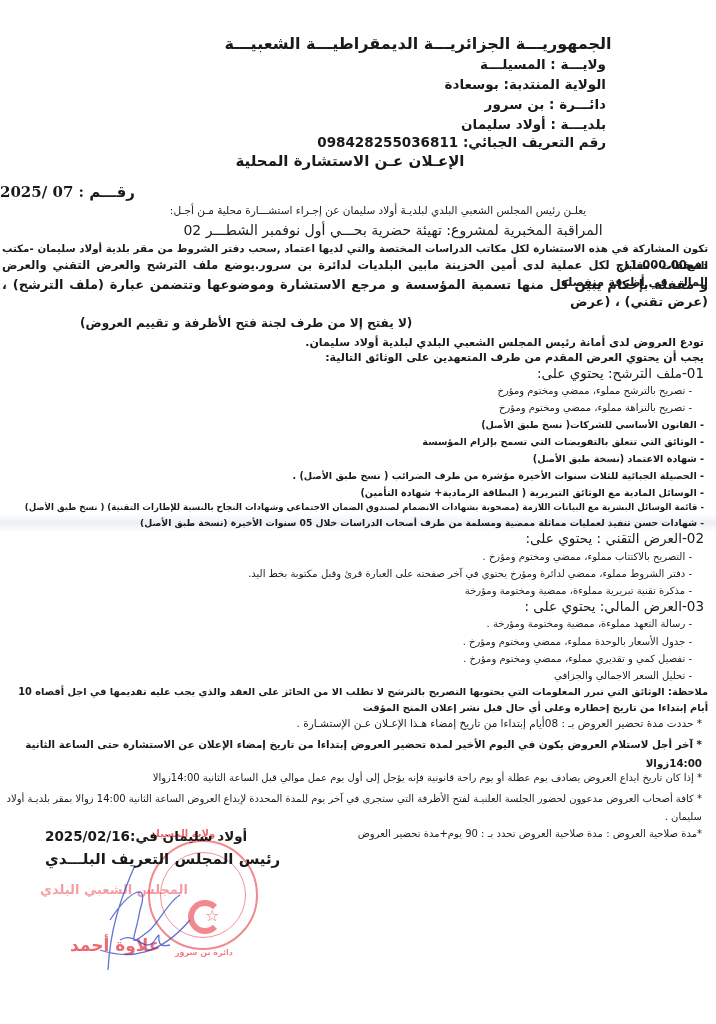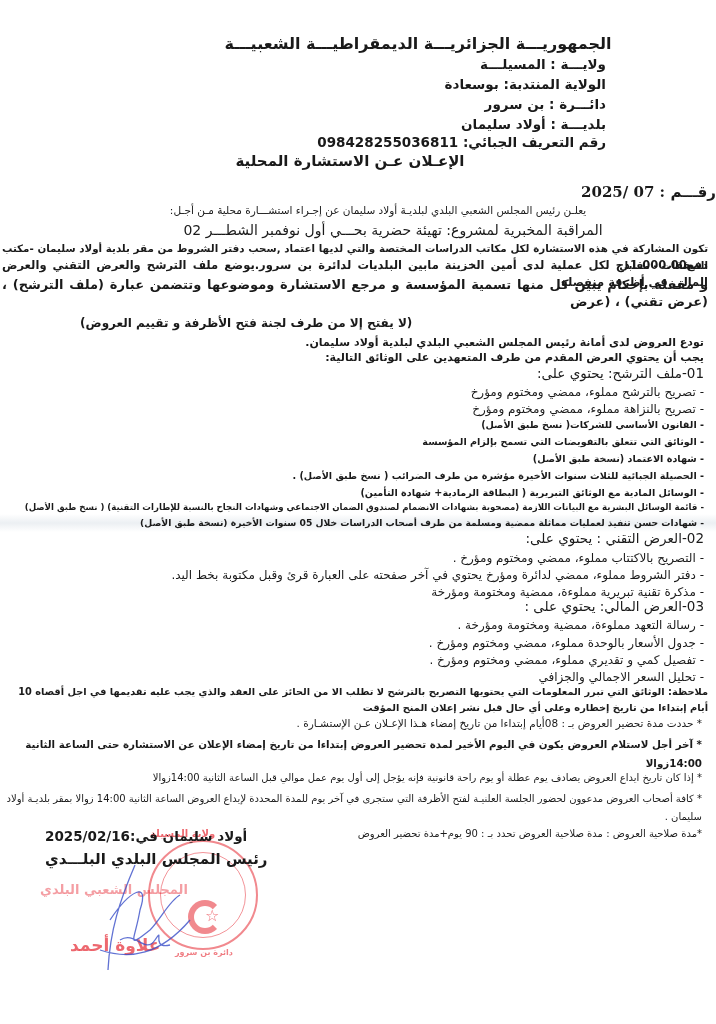--- a/index.html
+++ b/index.html
@@ -5,31 +5,31 @@
   html, body { margin: 0; padding: 0; background: #ffffff; }
   body {
     width: 716px; height: 1024px; position: relative; overflow: hidden;
     font-family: "DejaVu Sans", sans-serif; color: #1a1a1a;
   }
   .page { position: absolute; left: 0; top: 0; width: 716px; height: 1024px; direction: rtl; }
   .abs { position: absolute; white-space: nowrap; }
   .republic { top: 34px; left: 0; width: 716px; text-align: center; font-size: 16px; font-weight: bold; padding-left: 120px; box-sizing: border-box; }
   .hdr { right: 110px; font-size: 13.5px; font-weight: bold; }
   .title { top: 152px; left: 0; width: 700px; text-align: center; font-size: 15px; font-weight: bold; }
-  .num { top: 183px; left: 0; width: 716px; text-align: right; font-size: 15px; font-weight: bold; font-family: "DejaVu Serif", serif; }
+  .num { top: 183px; left: 0; width: 716px; text-align: left; font-size: 15px; font-weight: bold; font-family: "DejaVu Serif", serif; }
   .num .lbl { font-family: "DejaVu Sans", sans-serif; }
   .intro { top: 204px; left: 0; width: 716px; text-align: center; font-size: 10.5px; padding-left: 40px; box-sizing: border-box; }
   .project { top: 222px; left: 0; width: 716px; text-align: center; font-size: 14px; padding-left: 70px; box-sizing: border-box; }
   .para { right: 8px; width: 706px; white-space: normal; font-size: 11.5px; line-height: 17px; text-align: justify; font-weight: bold; }
   .center-note { top: 316px; left: 0; width: 716px; text-align: left; font-size: 12px; font-weight: bold; padding-left: 80px; box-sizing: border-box; }
   .line { right: 12px; font-size: 11px; }
   .line.b { font-weight: bold; }
   .sec { right: 12px; font-size: 13.5px; }
   .item { right: 12px; font-size: 9.6px; font-weight: bold; }
-  .item2 { right: 12px; font-size: 12px; }
+  .item2 { right: 24px; font-size: 10px; }
   .note { right: 8px; width: 706px; white-space: normal; font-size: 9.8px; line-height: 16px; font-weight: bold; }
   .star { right: 14px; font-size: 10.5px; }
   .sig1 { left: 45px; top: 828px; font-size: 13.5px; font-weight: bold; direction: rtl; }
   .sig2 { left: 45px; top: 850px; font-size: 15px; font-weight: bold; }
   .stamp { position: absolute; left: 148px; top: 840px; width: 110px; height: 110px; border: 2px solid rgba(230,40,50,0.55); border-radius: 50%; box-sizing: border-box; }
   .stamp::before { content: ""; position: absolute; left: 10px; top: 10px; right: 10px; bottom: 10px; border: 1.5px solid rgba(230,40,50,0.5); border-radius: 50%; }
   .stamp-text { position: absolute; color: rgba(230,40,50,0.7); font-weight: bold; white-space: nowrap; }
   .crescent { position: absolute; left: 188px; top: 900px; width: 34px; height: 34px; border-radius: 50%; border: 6px solid rgba(230,40,50,0.55); border-right-color: transparent; box-sizing: border-box; }
   .star-glyph { position: absolute; left: 205px; top: 906px; color: rgba(230,40,50,0.65); font-size: 16px; }
   .sig-svg { position: absolute; left: 80px; top: 860px; }
@@ -103,14 +103,14 @@
   <div class="stamp-text" style="left:150px; top:828px; font-size:10px;">ولاية المسيلة</div>
   <div class="stamp-text" style="left:40px; top:882px; font-size:13px; color:rgba(230,40,50,0.45);">المجلس الشعبي البلدي</div>
   <div class="stamp-text" style="left:70px; top:935px; font-size:17px; color:rgba(230,40,50,0.7);">علاوة أحمد</div>
   <div class="stamp-text" style="left:175px; top:948px; font-size:8px; color:rgba(230,40,50,0.6);">دائرة بن سرور</div>
 
   <svg class="sig-svg" width="120" height="120" viewBox="0 0 120 120">
     <path d="M55 5 C40 40, 30 70, 28 110 M30 60 C50 30, 70 20, 60 50 C55 80, 45 90, 70 70 C80 60, 90 40, 100 35 M40 80 C55 70, 65 95, 75 80 C85 65, 70 90, 90 85 M20 90 C50 100, 80 95, 110 60" fill="none" stroke="#3a4fc8" stroke-width="1.3" opacity="0.8"></path>
   </svg>
 
   <div class="abs sig1">أولاد سليمان في:2025/02/16</div>
-  <div class="abs sig2">رئيس المجلس البلدي البلـــدي</div>
+  <div class="abs sig2">رئيس المجلس التعريف البلـــدي</div>
 </div>
 
 </body></html>

